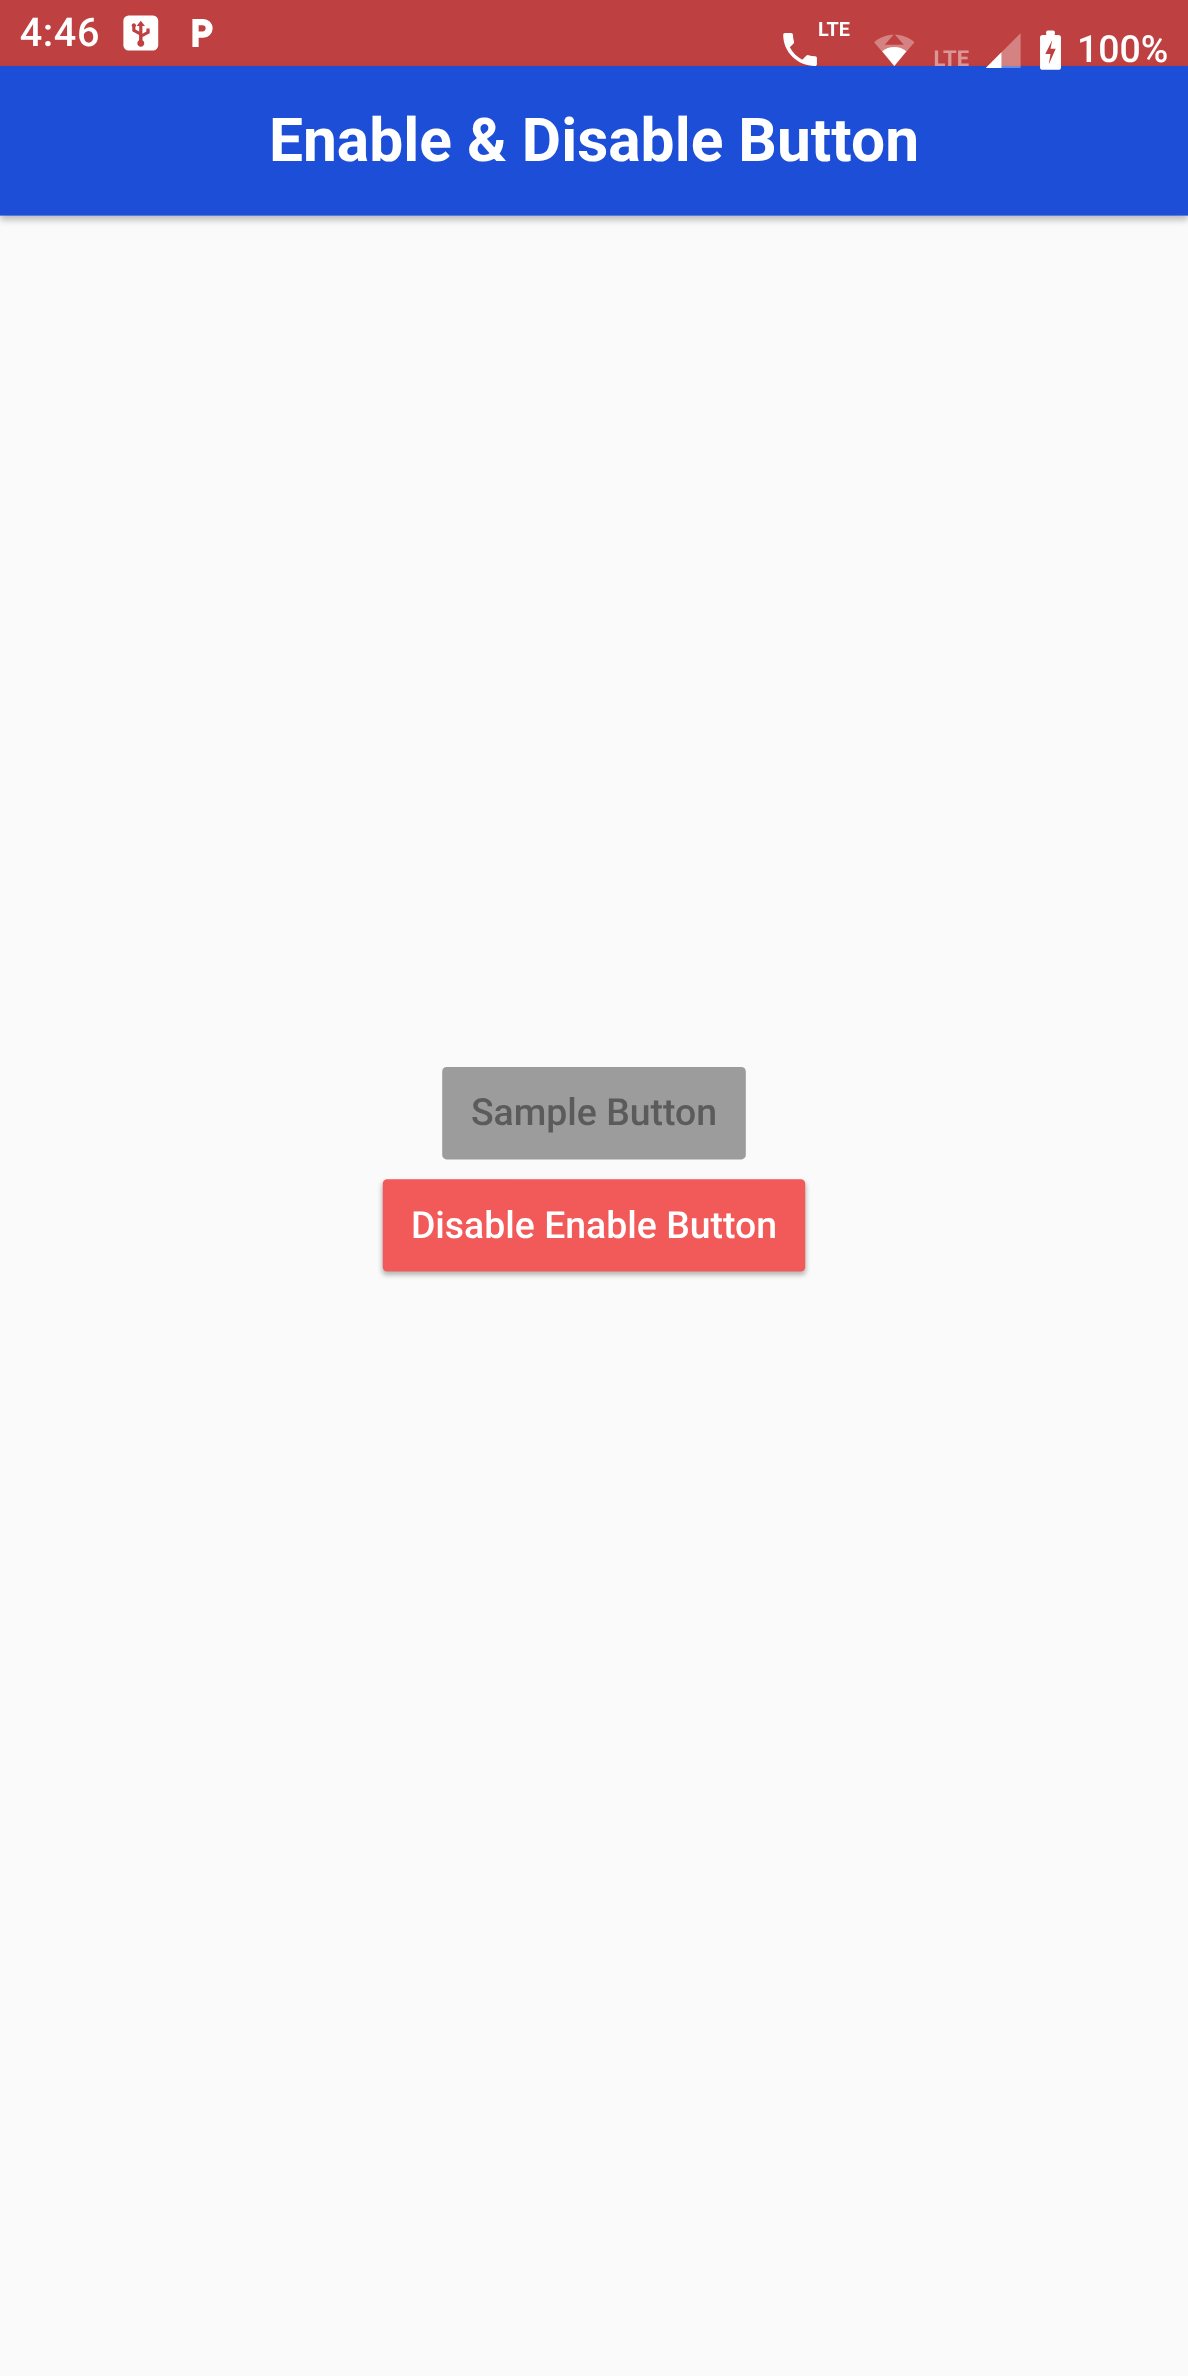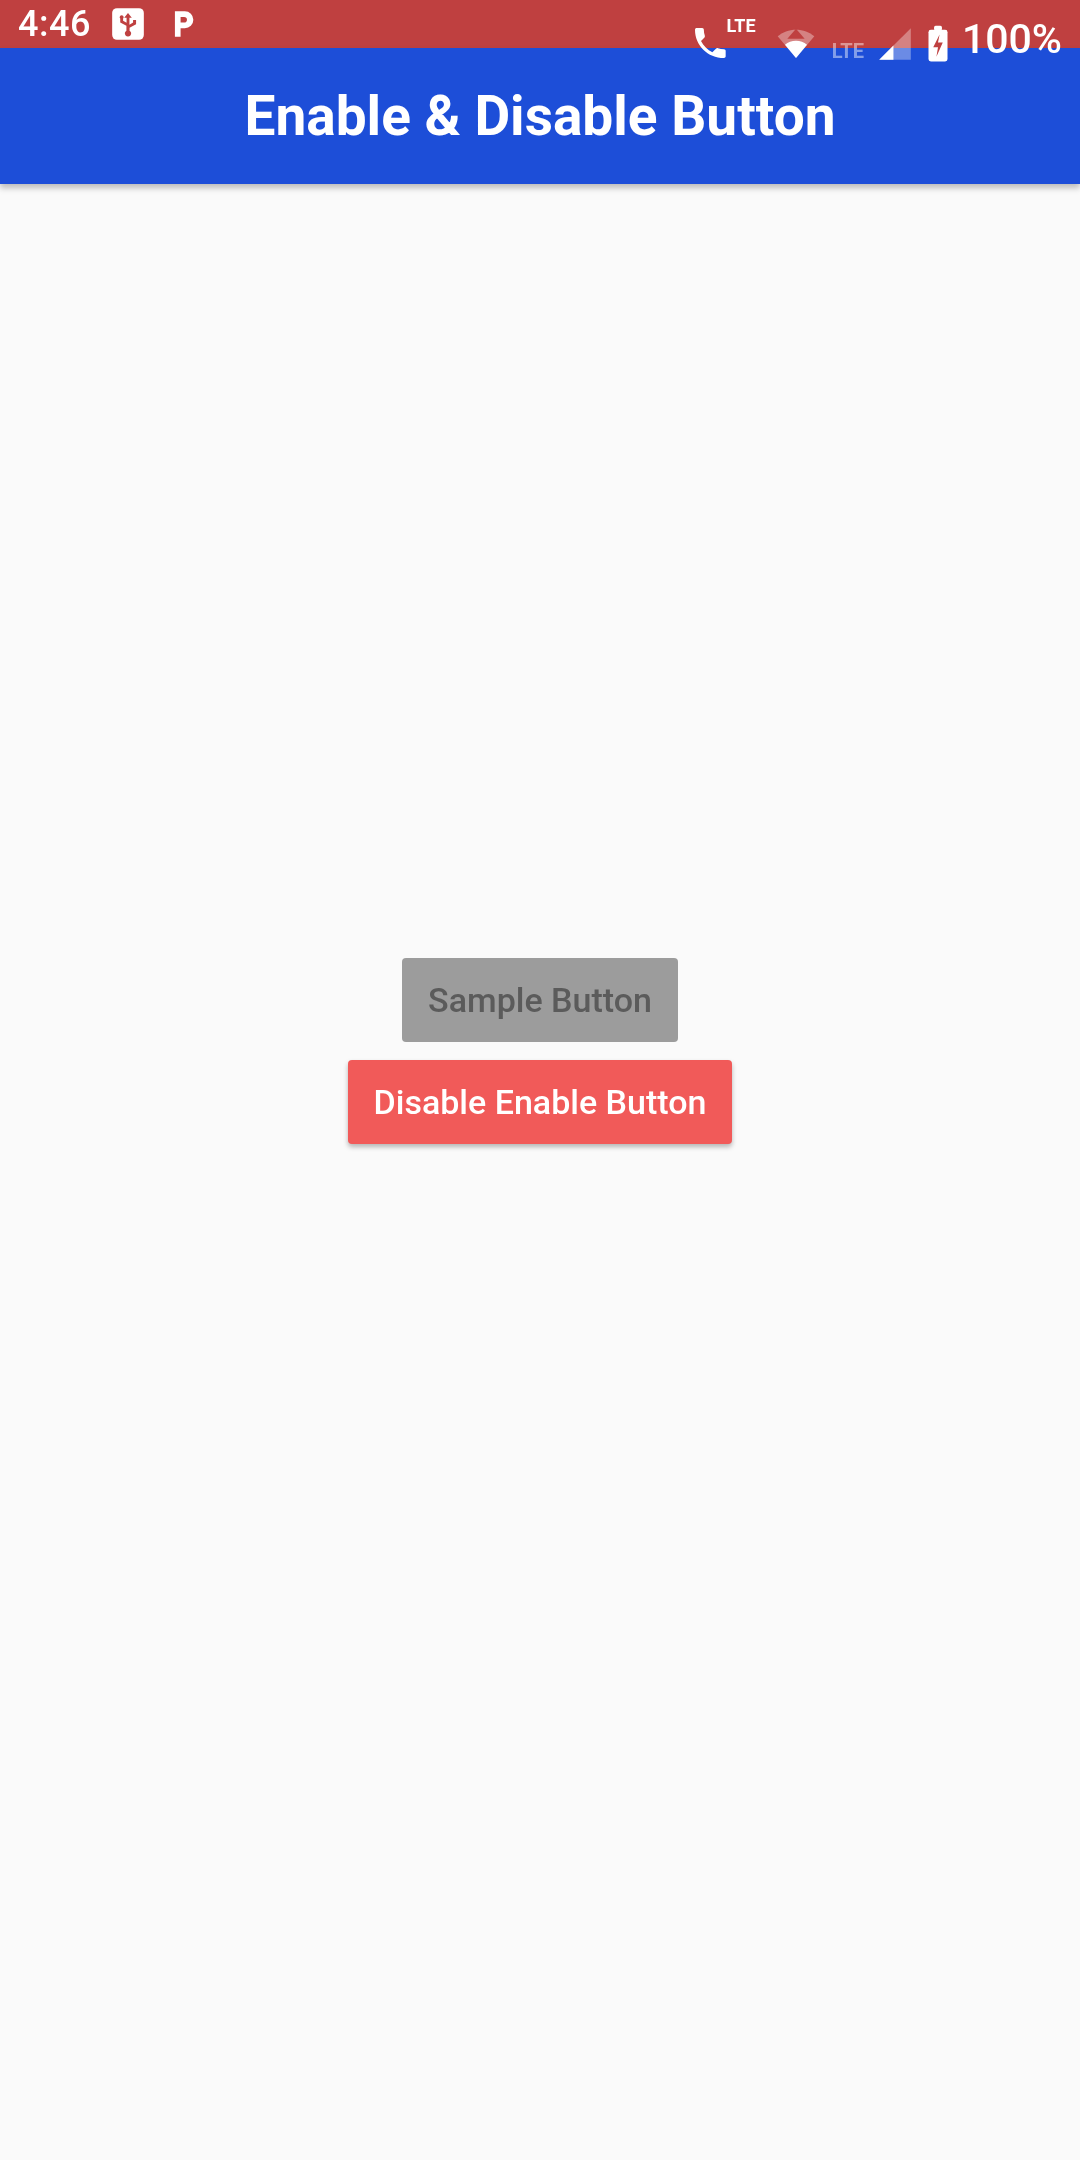--- a/index.html
+++ b/index.html
@@ -10,21 +10,21 @@
   body {
     width: 1080px;
     height: 2160px;
     font-family: Roboto, "Helvetica Neue", Arial, sans-serif;
     background: #fafafa;
     overflow: hidden;
   }
 
   
   .status-bar {
-    height: 48px;
+    height: 60px;
     background: #bf4040;
     color: #ffffff;
     display: flex;
     align-items: center;
     justify-content: space-between;
     padding: 0 18px;
     font-size: 32px;
     font-weight: 500;
   }
   .status-left {
@@ -35,21 +35,21 @@
   .status-right {
     display: flex;
     align-items: flex-end;
     gap: 12px;
   }
   .clock {
     font-size: 36px;
     letter-spacing: 0.5px;
   }
   .battery-pct {
-    font-size: 41px;
+    font-size: 34px;
     font-weight: 500;
     margin-top: 30px;
   }
   .ico {
     display: inline-flex;
     align-items: center;
     justify-content: center;
   }
   .ico svg { display: block; }
 

